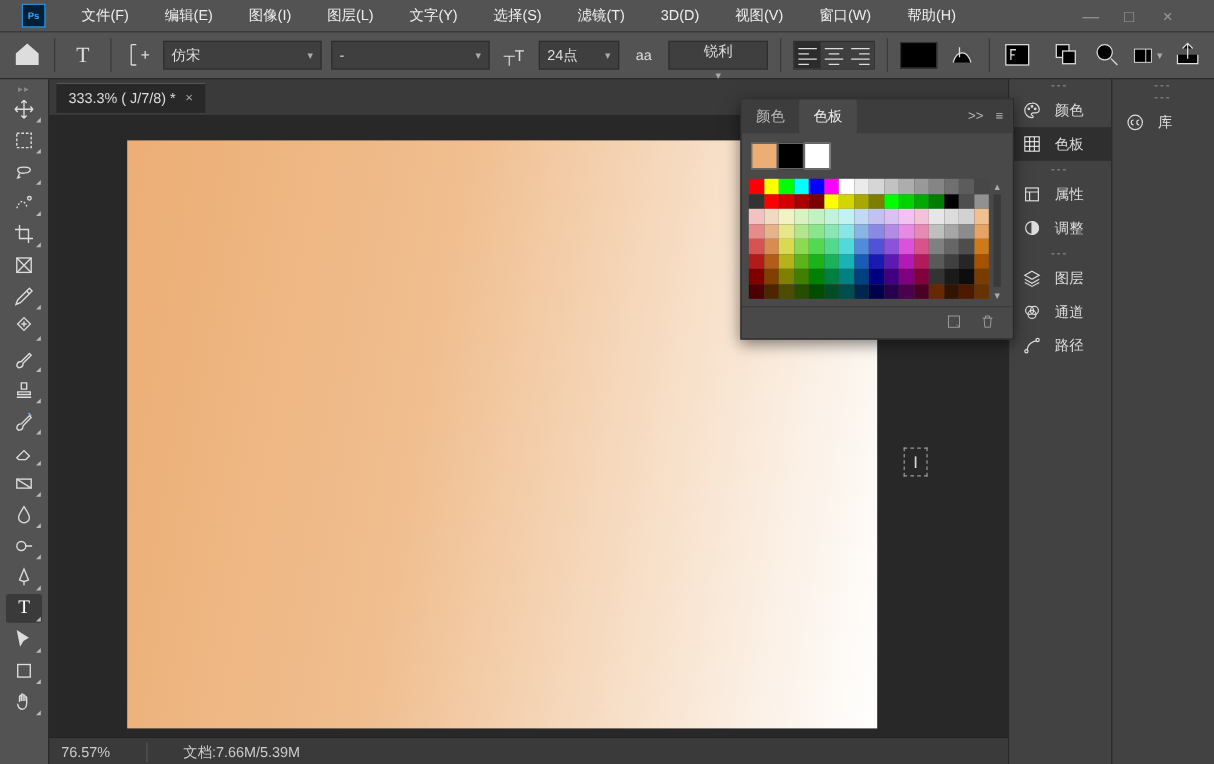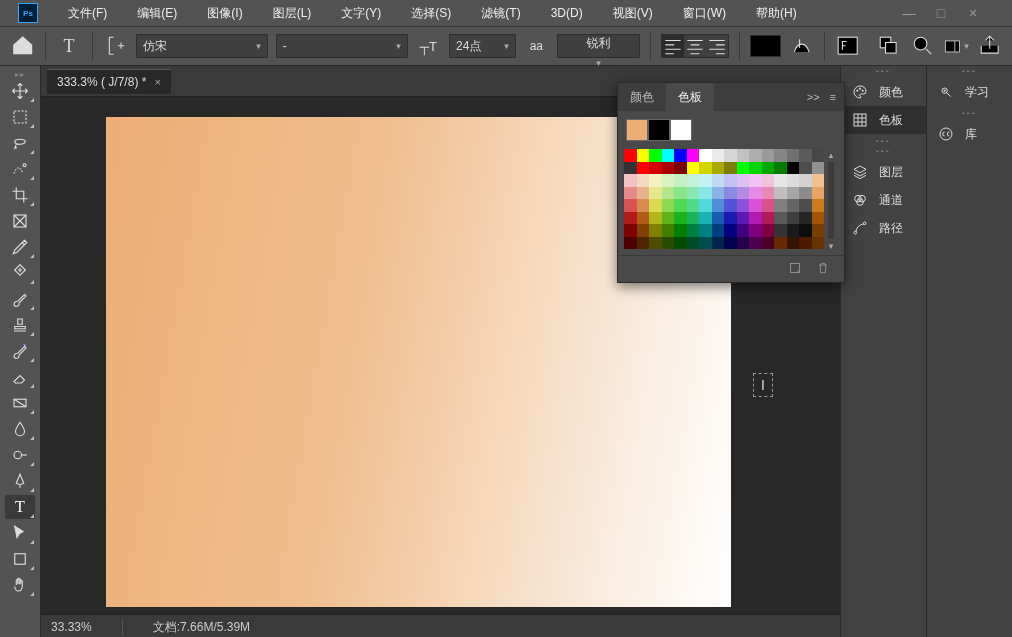--- a/index.html
+++ b/index.html
@@ -313,21 +313,21 @@
     <div id="tabs">
       <div class="doc-tab">
         <span>333.3% (              J/7/8) *</span>
         <span class="x">×</span>
       </div>
     </div>
     <div id="canvas-wrap">
       <div id="canvas"></div>
     </div>
     <div id="statusbar">
-      <span>33.33%</span>
+      <span>76.57%</span>
       <span class="sb-sep"></span>
       <span>文档:7.66M/5.39M</span>
     </div>
   </div>
 
   <div id="right1">
     <div class="p-handle">╸╸╸</div>
     <div class="p-group">
       <div class="p-item">
           <span class="p-ico">
@@ -344,20 +344,40 @@
           <span class="p-ico">
             <svg viewBox="0 0 24 24">
               <rect x="3" y="3" width="18" height="18"></rect>
               <path d="M3 9h18M3 15h18M9 3v18M15 3v18"></path>
             </svg>
           </span>
           <span>色板</span>
         </div>
     </div>
     <div class="p-handle">╸╸╸</div>
+    <div class="p-group">
+      <div class="p-item">
+          <span class="p-ico">
+            <svg viewBox="0 0 24 24">
+              <rect x="4" y="4" width="16" height="16"></rect>
+              <path d="M4 9h16M9 9v11"></path>
+            </svg>
+          </span>
+          <span>属性</span>
+        </div>
+      <div class="p-item">
+          <span class="p-ico">
+            <svg viewBox="0 0 24 24">
+              <circle cx="12" cy="12" r="8"></circle>
+              <path d="M12 4a8 8 0 0 1 0 16z" fill="#ddd"></path>
+            </svg>
+          </span>
+          <span>调整</span>
+        </div>
+    </div>
     <div class="p-handle">╸╸╸</div>
     <div class="p-group">
       <div class="p-item">
           <span class="p-ico">
             <svg viewBox="0 0 24 24">
               <path d="M12 3l9 5-9 5-9-5zM3 13l9 5 9-5M3 17l9 5 9-5"></path>
             </svg>
           </span>
           <span>图层</span>
         </div>
@@ -380,32 +400,20 @@
             </svg>
           </span>
           <span>路径</span>
         </div>
     </div>
     <div class="p-flex"></div>
   </div>
 
   <div id="right2">
     <div class="p-handle">╸╸╸</div>
-    <div class="p-group">
-      <div class="p-item">
-          <span class="p-ico">
-            <svg viewBox="0 0 24 24">
-              <circle cx="10" cy="10" r="4"></circle>
-              <path d="M13 13l6 6"></path>
-              <circle cx="10" cy="10" r="1" fill="#ddd"></circle>
-            </svg>
-          </span>
-          <span>学习</span>
-        </div>
-    </div>
     <div class="p-handle">╸╸╸</div>
     <div class="p-group">
       <div class="p-item">
           <span class="p-ico">
             <svg viewBox="0 0 24 24">
               <circle cx="12" cy="12" r="9"></circle>
               <path d="M10 9a3 3 0 1 0 0 6M17 9a3 3 0 1 0 0 6"></path>
             </svg>
           </span>
           <span>库</span>

